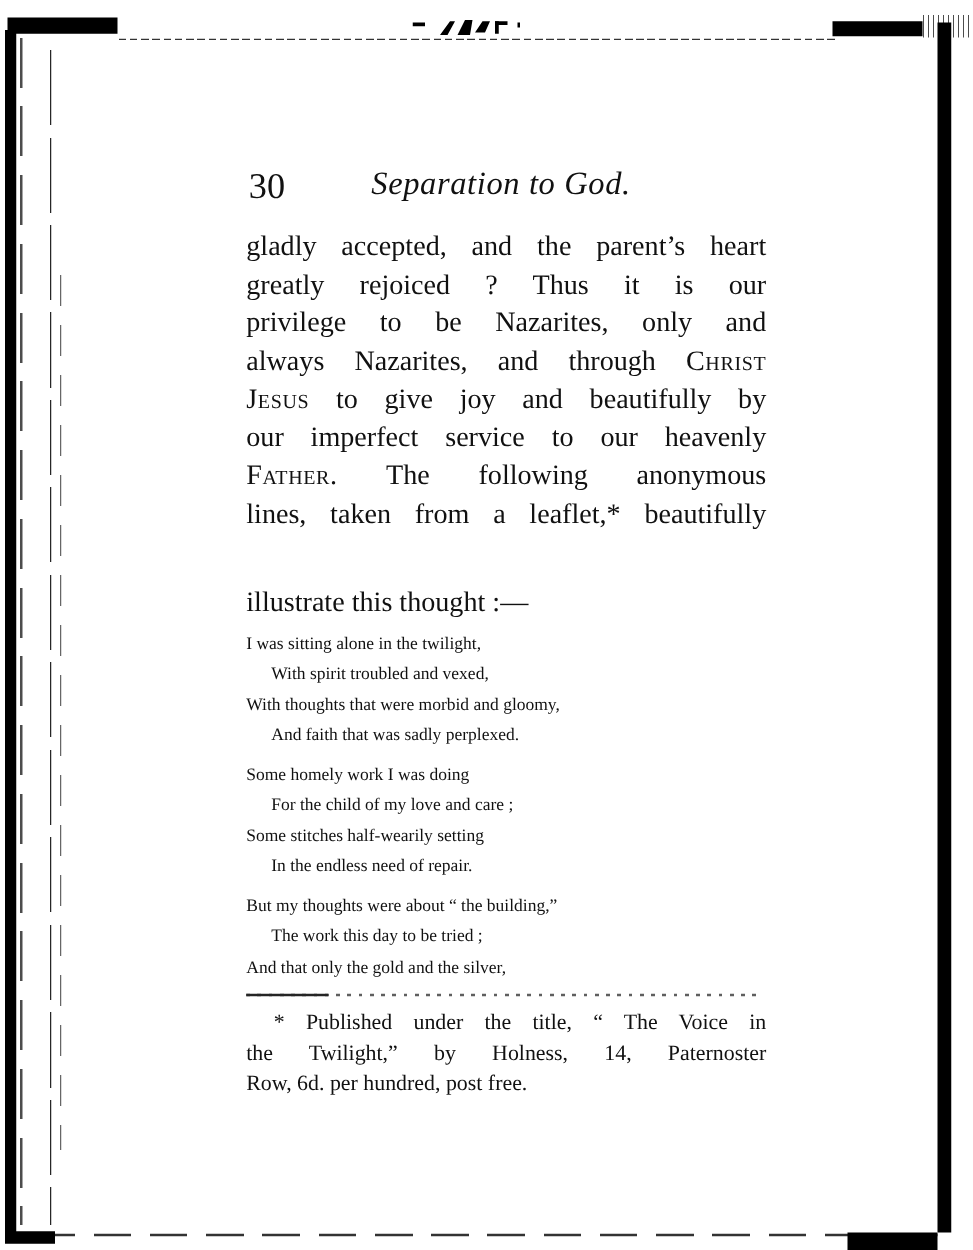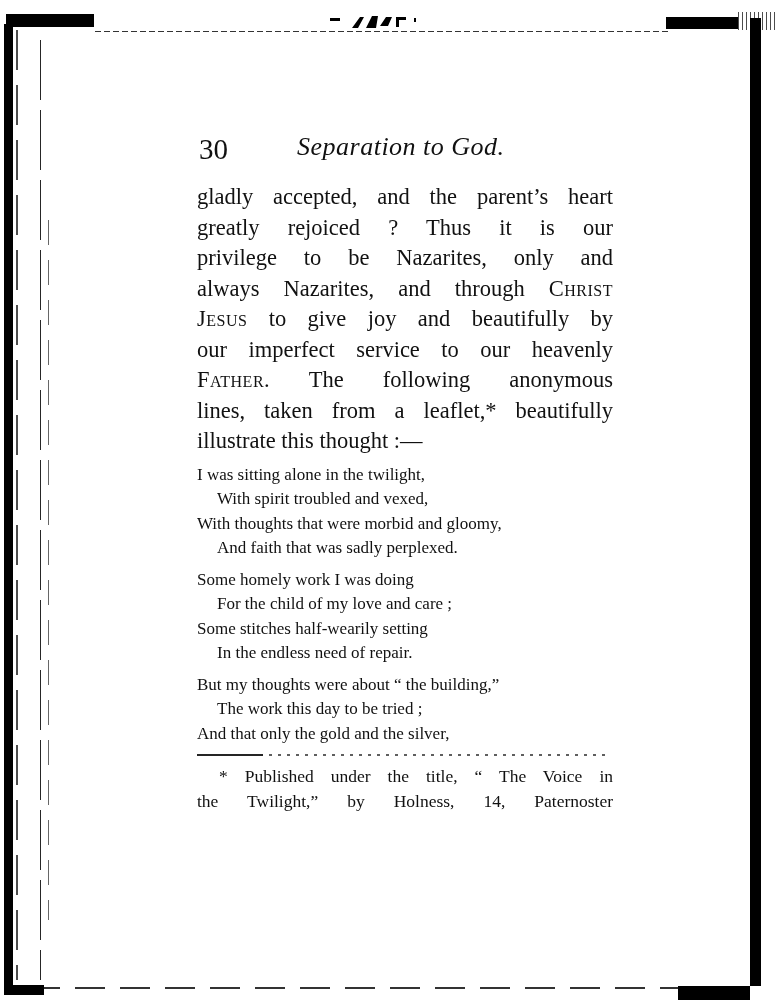--- a/index.html
+++ b/index.html
@@ -106,28 +106,29 @@
       line-height: 30.5px;
     }
     .prose .line {
       display: block;
       white-space: nowrap;
       text-align: justify;
       text-align-last: justify;
     }
     .prose .line.last {
       text-align-last: left;
+      margin-top: 41px;
     }
     .sc {
       font-variant: small-caps;
       letter-spacing: 0.5px;
     }
     .poem {
       margin-top: 6px;
-      font-size: 17px;
+      font-size: 14px;
       line-height: 24.5px;
     }
     .stanza {
       margin-bottom: 7px;
     }
     .poem .vline {
       display: block;
       white-space: nowrap;
     }
     .poem .vline.indent {
@@ -218,14 +219,15 @@
       <span class="vline indent">The work this day to be tried ;</span>
       <span class="vline">And that only the gold and the silver,</span>
     </div>
   </div>
 
   <div class="footnote-rule"></div>
 
   <div class="footnote">
     <span class="line first">* Published under the title, “ The Voice in</span>
     <span class="line">the Twilight,” by Holness, 14, Paternoster</span>
+    <span class="line last">Row, 6d. per hundred, post free.</span>
   </div>
 </div>
 
 </body></html>

